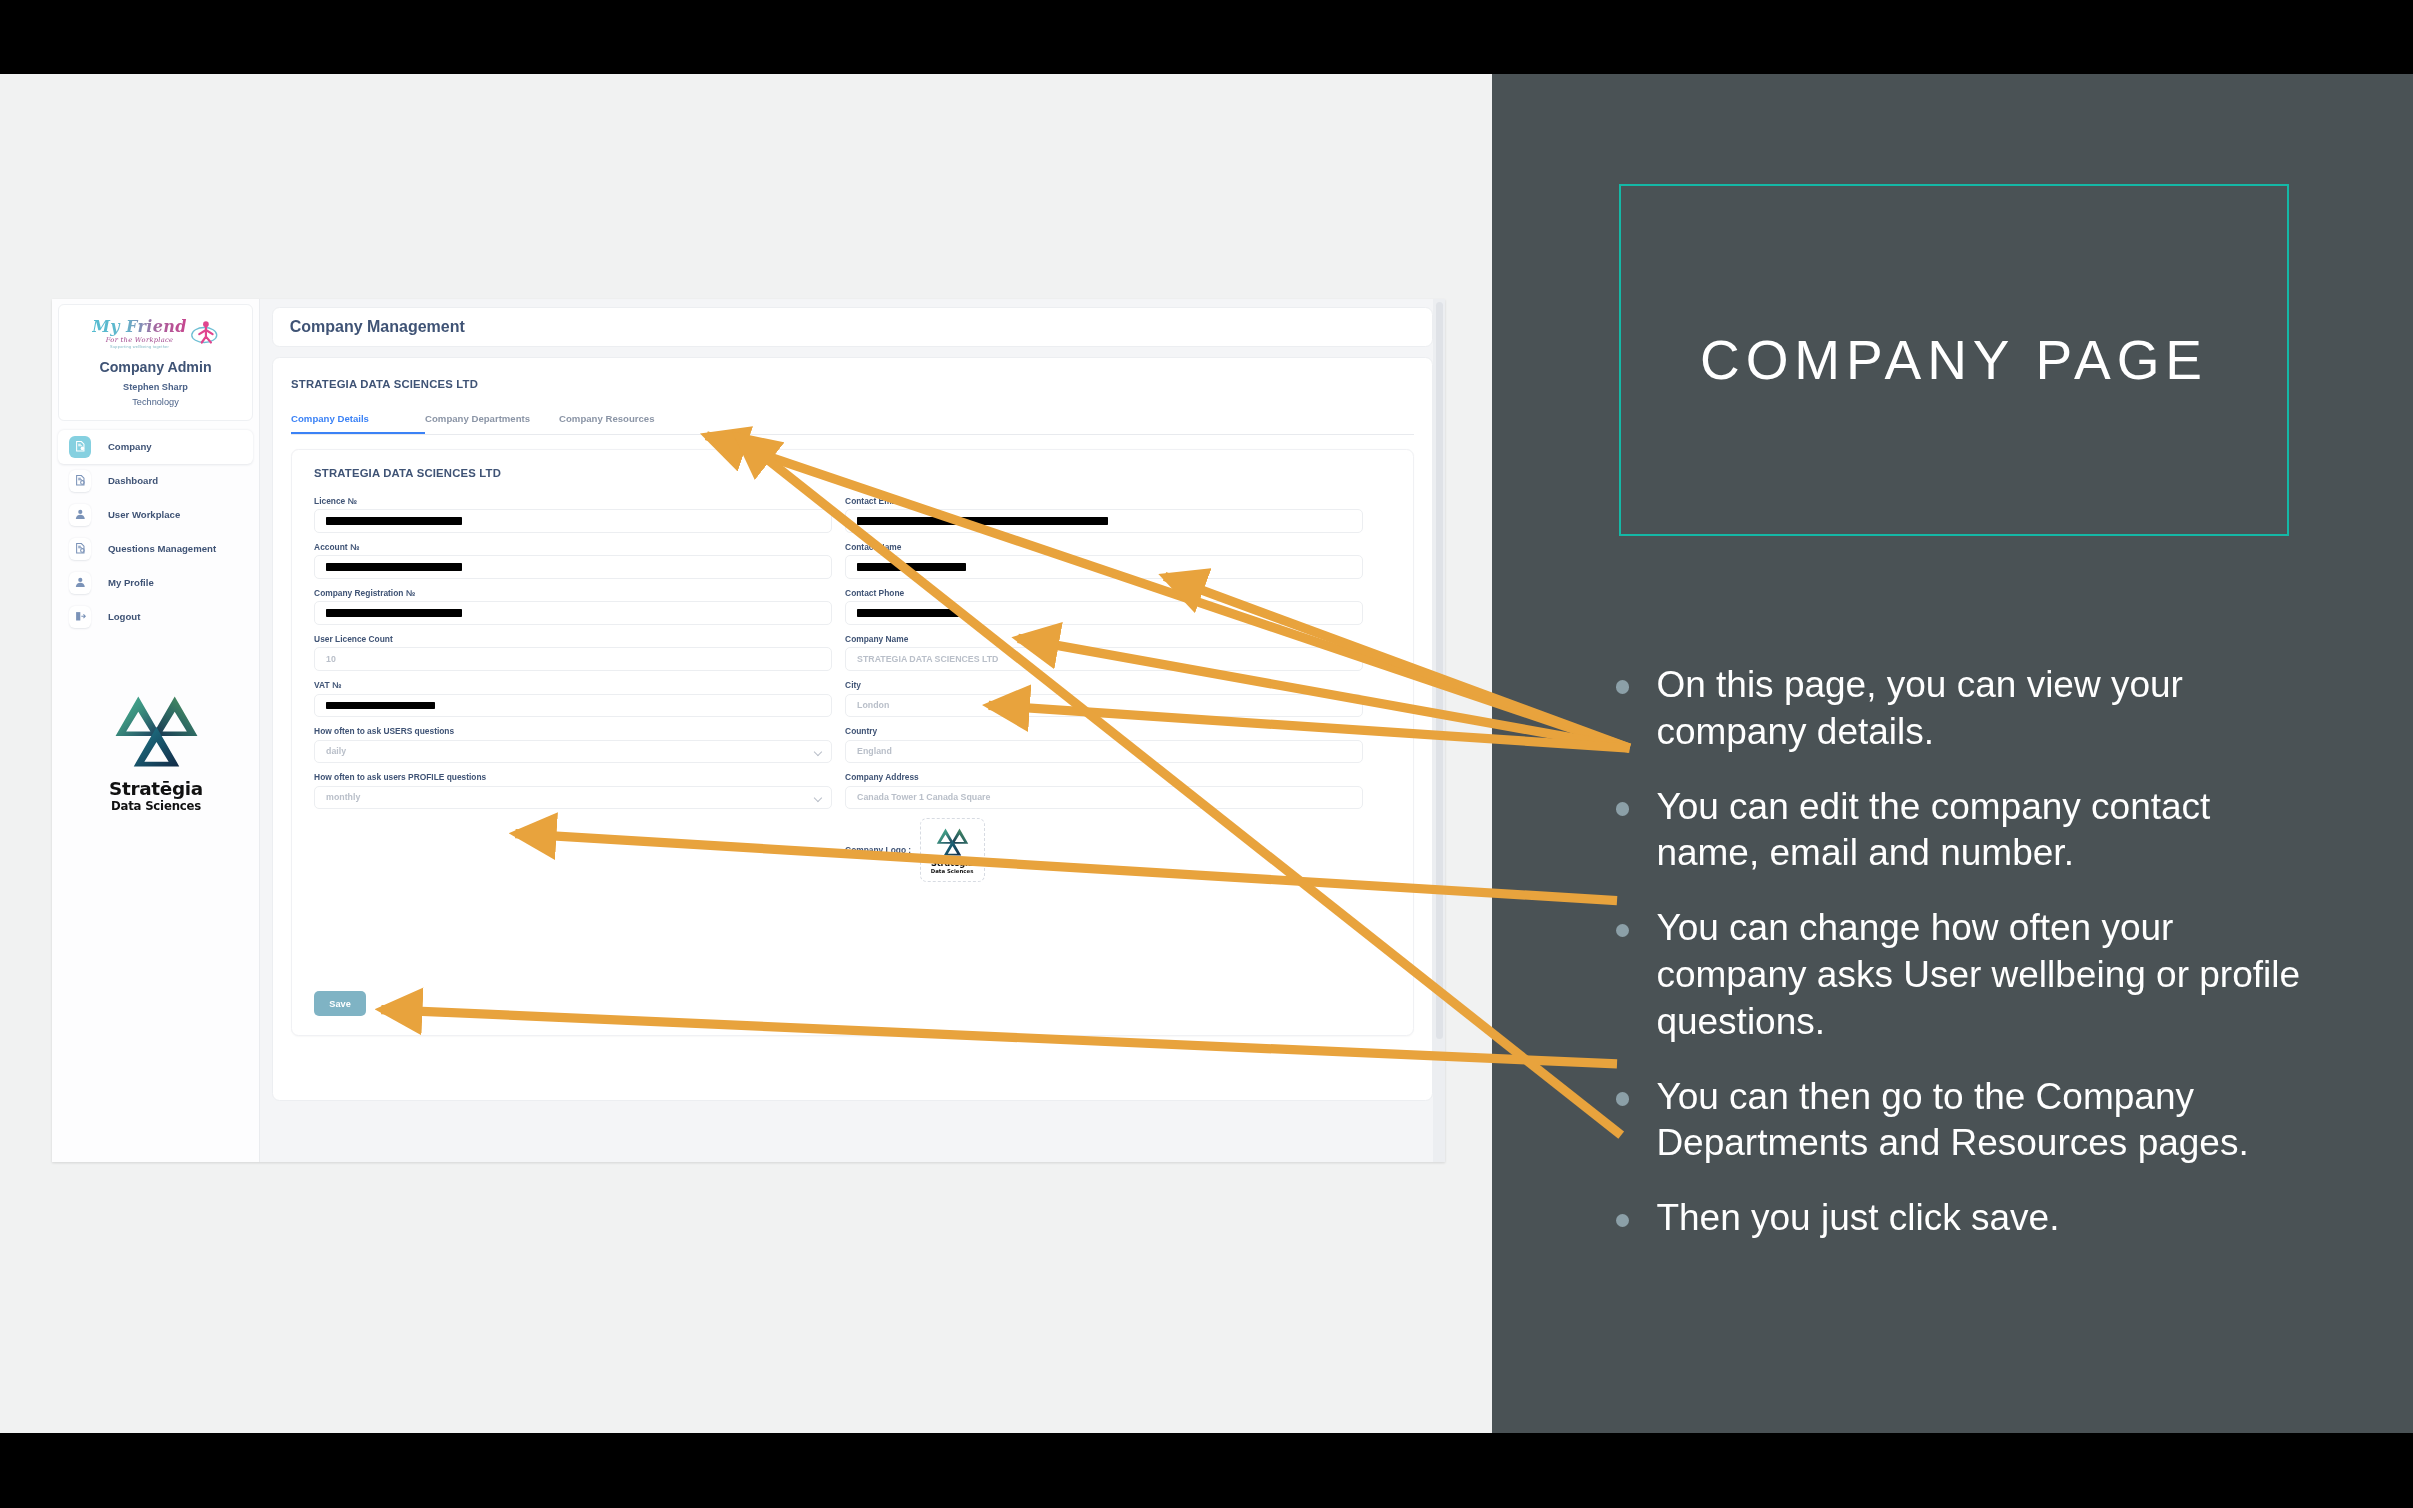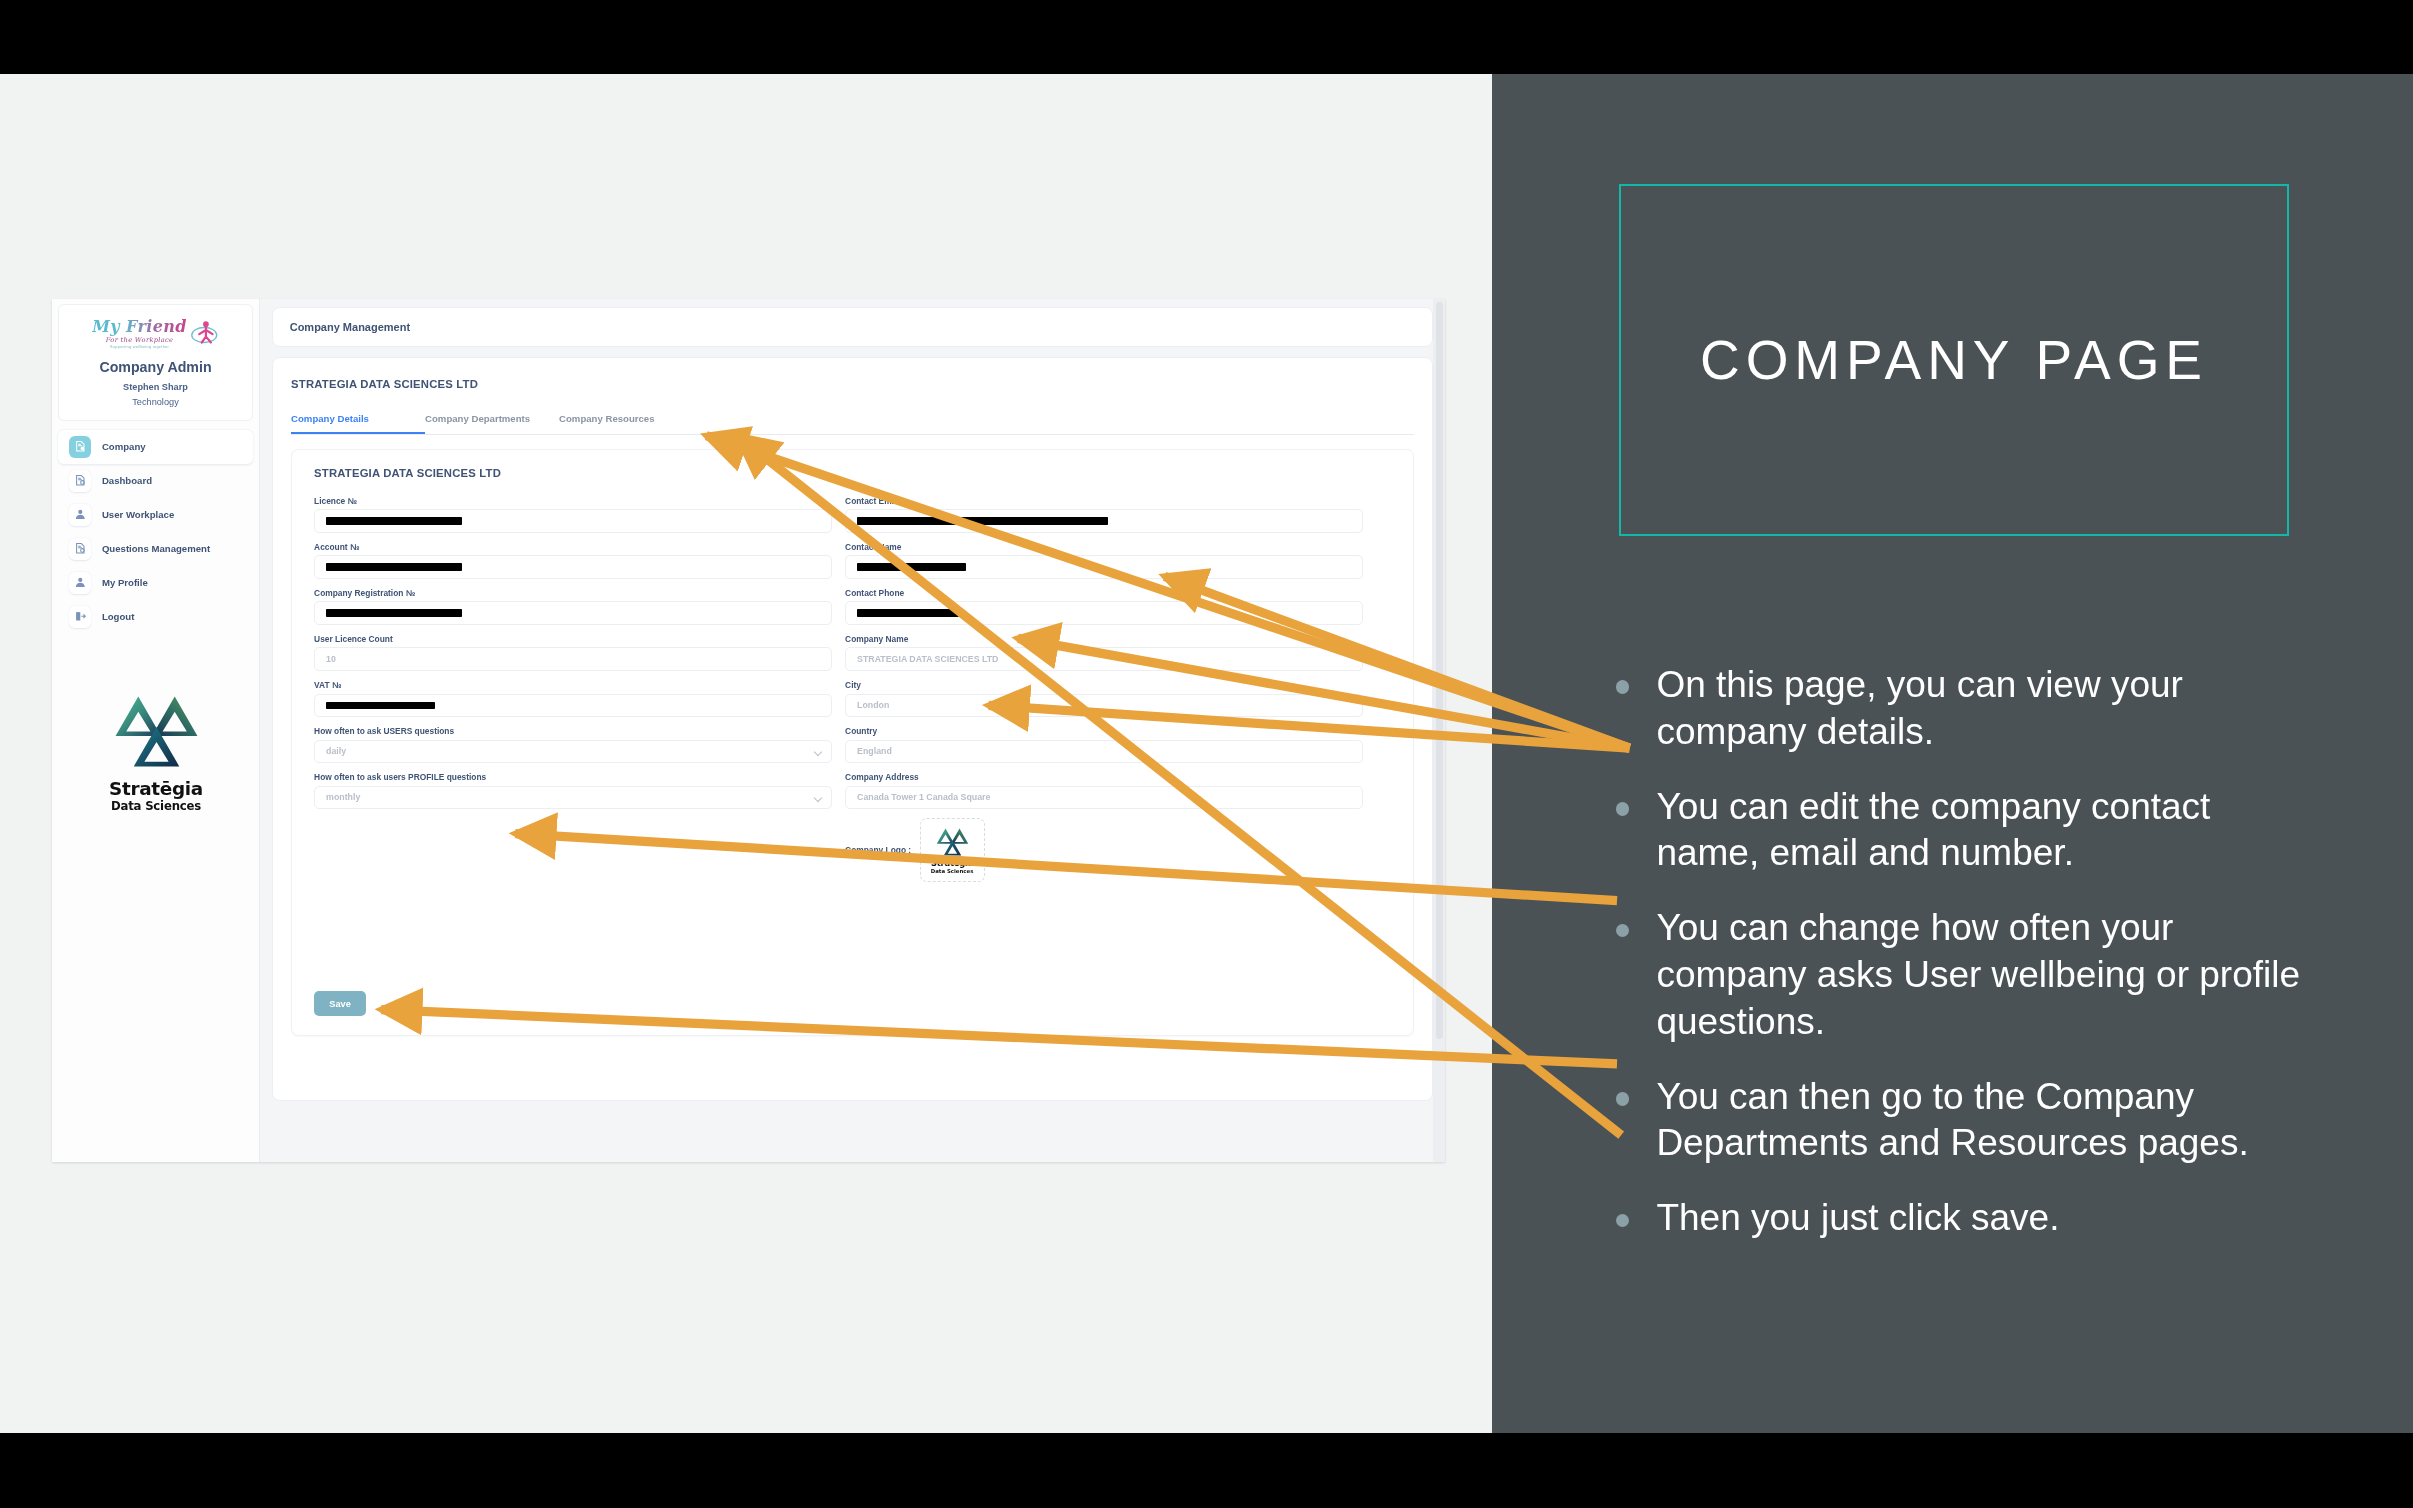--- a/index.html
+++ b/index.html
@@ -49,35 +49,35 @@
   .brandDept { margin-top:5px; font-size:9.2px; color:#4b6288; }
 
   .navList { margin-top:8.4px; }
   .navItem { display:flex; align-items:center; height:34px; padding-left:11px; margin:0 5.9px; border-radius:5.9px; }
   .navItem.active { background:#ffffff; box-shadow:0 0.8px 2.5px rgba(24,40,70,.10); }
   .navIcoBox { width:22px; height:22px; border-radius:5.9px; background:#ffffff;
                box-shadow:0 0.8px 1.7px rgba(24,40,70,.10); display:flex; align-items:center;
                justify-content:center; flex:0 0 auto; }
   .navItem.active .navIcoBox { background:#85d0e0; box-shadow:none; }
   .navIcoBox svg { width:12.6px; height:12.6px; }
-  .navLabel { margin-left:11px; font-size:9.6px; font-weight:700; color:#3f5375; }
+  .navLabel { margin-left:17px; font-size:9.6px; font-weight:700; color:#3f5375; }
 
   #sideLogo { position:absolute; left:0; top:394px; width:208px; text-align:center; }
   .triLogoBig { width:91px; height:77px; margin:0 auto; }
   .sdName { font-size:18.4px; font-weight:800; color:#111; letter-spacing:-0.3px; margin-top:5px;
             font-family:"DejaVu Sans", sans-serif; }
   .sdSub  { font-size:11.7px; font-weight:700; color:#111; letter-spacing:-0.2px;
             font-family:"DejaVu Sans", sans-serif; }
 
   
   #appMain { position:absolute; left:208px; top:0; width:1185px; height:863px; background:#f4f5f7;
              padding:8.4px 11.7px 0 11.7px; }
   .card { background:#fff; border:0.8px solid #eceef1; border-radius:7.5px; }
   #crumbCard { height:40px; display:flex; align-items:center; padding-left:17px; }
-  #crumbCard .crumb { font-size:11px; font-weight:700; color:#3f5375; }
+  #crumbCard .crumb { font-size:16px; font-weight:700; color:#3f5375; }
 
   #mainCard { margin-top:9.2px; height:744px; position:relative; padding:20px 18.4px 0 18.4px; }
   .compTitle { font-size:11.3px; font-weight:700; color:#3f5375; letter-spacing:0.2px; }
 
   #tabs { margin-top:23.5px; display:flex; border-bottom:0.8px solid #e8eaee; position:relative; }
   .tab { font-size:9.6px; padding:0 0 8.4px 0; color:#8b95a6; font-weight:700; }
   .tab.active { color:#3b82f6; font-weight:700; border-bottom:2.5px solid #3b82f6; }
   #tabs .tab:nth-child(1){ width:134px; }
   #tabs .tab:nth-child(2){ width:134px; }
 

